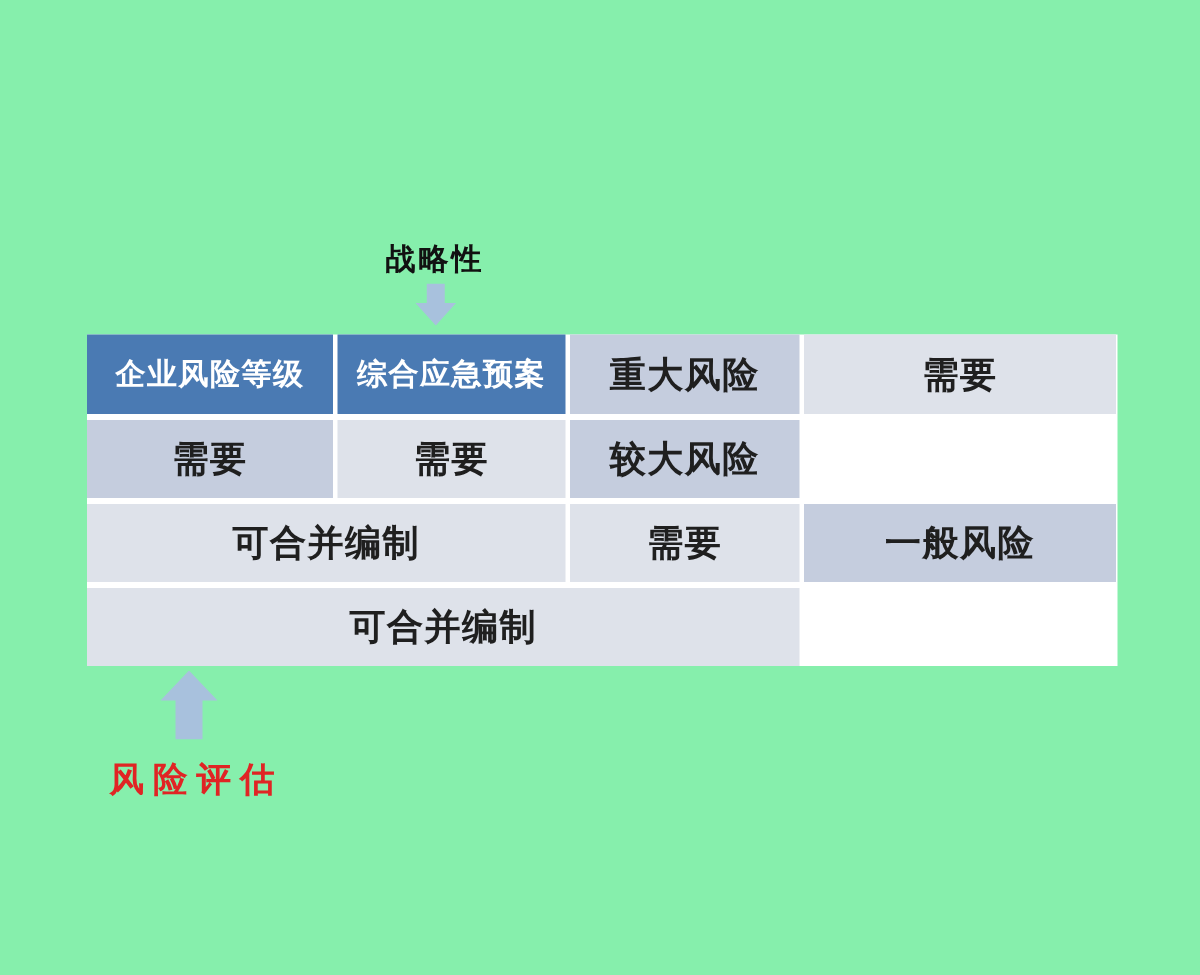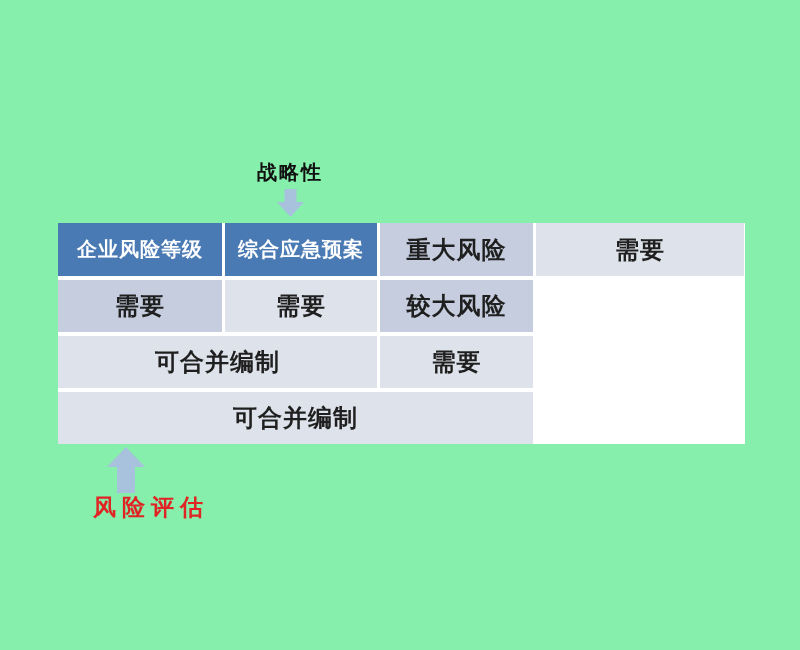--- a/index.html
+++ b/index.html
@@ -78,27 +78,26 @@
   
   .up-arrow {
     position: absolute;
     left: 107px;
     top: 447px;
   }
   .up-arrow svg { display: block; }
   .bottom-label {
     position: absolute;
     left: 73px;
-    top: 492px;
+    top: 504px;
     font-size: 23px;
     font-weight: bold;
     color: #e02424;
     letter-spacing: 6px;
     white-space: nowrap;
-    margin-left: 20px;
   }
 </style>
 </head>
 <body>
 
 <div class="stage">
 
   <div class="annotation" style="left:220px">
     <div class="ann-label">战略性</div>
     <div class="down-arrow">
@@ -115,20 +114,21 @@
 
     <div class="cell dark">重大风险</div>
     <div class="cell light">需要</div>
     <div class="cell dark">需要</div>
     <div class="cell light">需要</div>
 
     <div class="cell dark">较大风险</div>
     <div class="cell light span2">可合并编制</div>
     <div class="cell light">需要</div>
 
+    <div class="cell dark">一般风险</div>
     <div class="cell light span3">可合并编制</div>
   </div>
 
   <div class="up-arrow">
     <svg width="38" height="46" viewBox="0 0 38 46">
       <polygon points="19,0 38,20 28,20 28,46 10,46 10,20 0,20" fill="#a8c1dd"></polygon>
     </svg>
   </div>
   <div class="bottom-label">风险评估</div>
 

